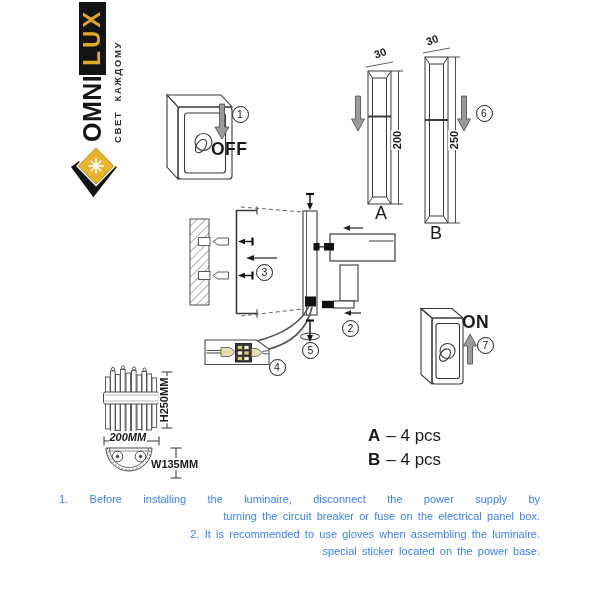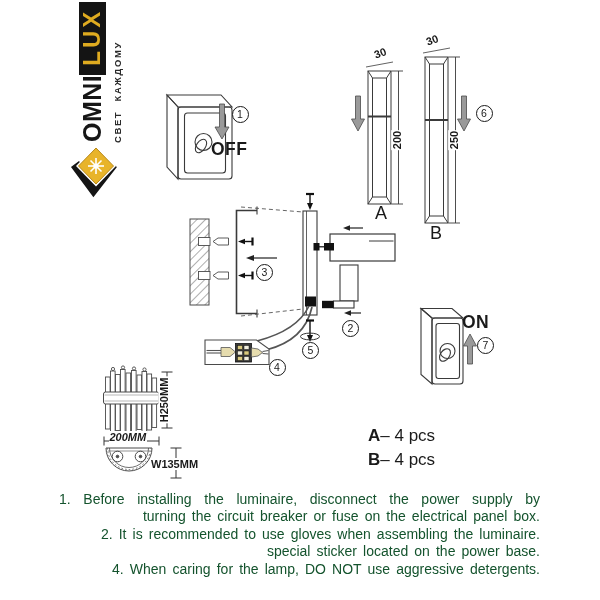--- a/index.html
+++ b/index.html
@@ -26,24 +26,24 @@
          font-size:10.5px;line-height:15px;text-align:center;background:#fff;box-sizing:border-box;}
   .switch-lbl{font-size:17.5px;font-weight:bold;letter-spacing:.5px;}
   .rod-lbl{font-size:18px;width:16px;text-align:center;}
   .dimlabel{font-size:11px;font-weight:600;background:#fff;padding:0 1px;
             white-space:nowrap;line-height:12px;}
   .rot90{transform:rotate(-90deg);}
   .rot20{transform:rotate(-20deg);background:transparent;}
 
   .parts{left:368px;top:424px;font-size:17px;line-height:24px;}
   .parts .nm{font-weight:bold;}
-  .parts .qt{}
-
-  .instructions{left:59px;top:491px;width:481px;font-size:14px;line-height:17.4px;
-                color:#14532d;word-spacing:2.2px;}
+  .parts .qt{margin-left:6px;}
+
+  .instructions{left:59px;top:491px;width:481px;font-size:11px;line-height:17.4px;
+                color:#3b82f6;word-spacing:2.2px;}
   .iline{text-align:right;}
   .jl{text-align:justify;text-align-last:justify;}
 </style>
 </head>
 <body>
 
 <div id="page">
 
   <svg width="600" height="600" viewBox="0 0 600 600">
     <defs>
@@ -274,16 +274,15 @@
     <div>
       <span class="nm">B</span><span class="qt">– 4 pcs</span>
     </div>
   </div>
 
   <div class="abs instructions">
     <div class="iline jl">1. Before installing the luminaire, disconnect the power supply by</div>
     <div class="iline">turning the circuit breaker or fuse on the electrical panel box.</div>
     <div class="iline">2. It is recommended to use gloves when assembling the luminaire.</div>
     <div class="iline">special sticker located on the power base.</div>
-    <div class="iline">4. When caring for the lamp, DO NOT use aggressive detergents.</div>
   </div>
 
 </div>
 
 </body></html>

